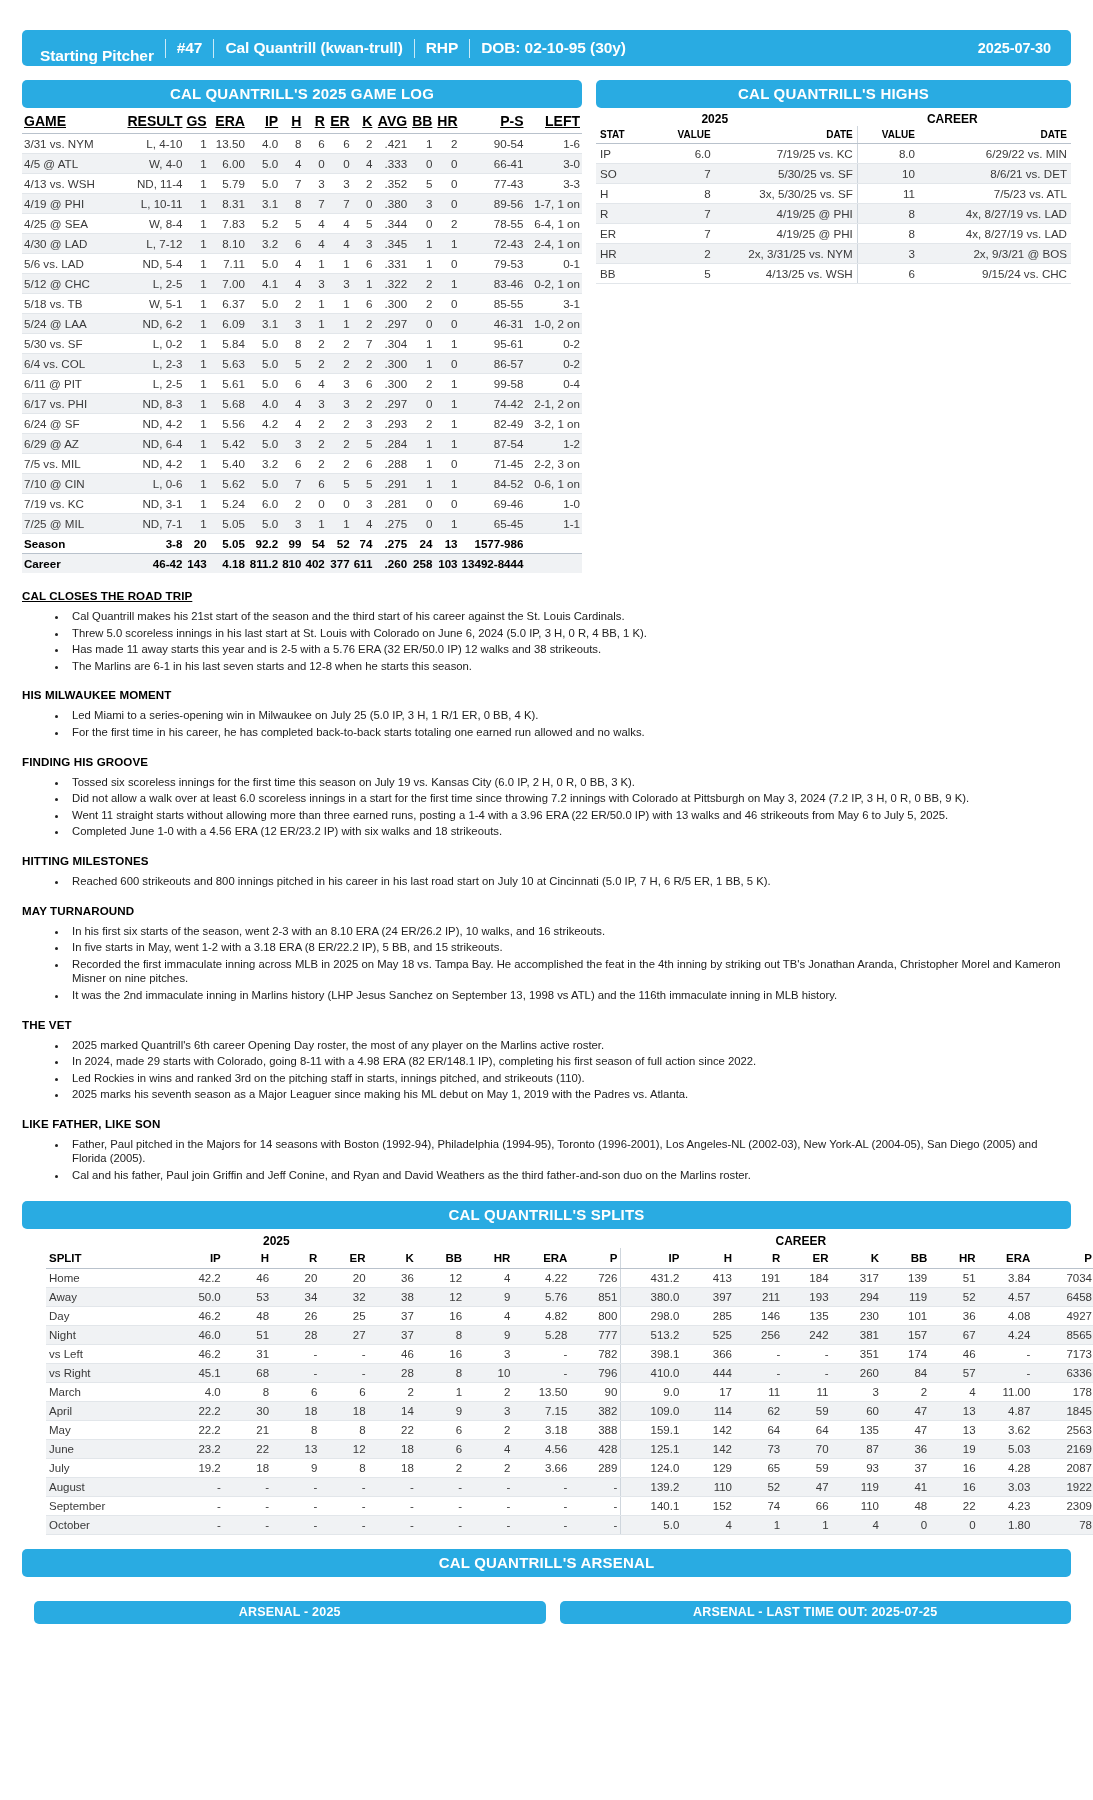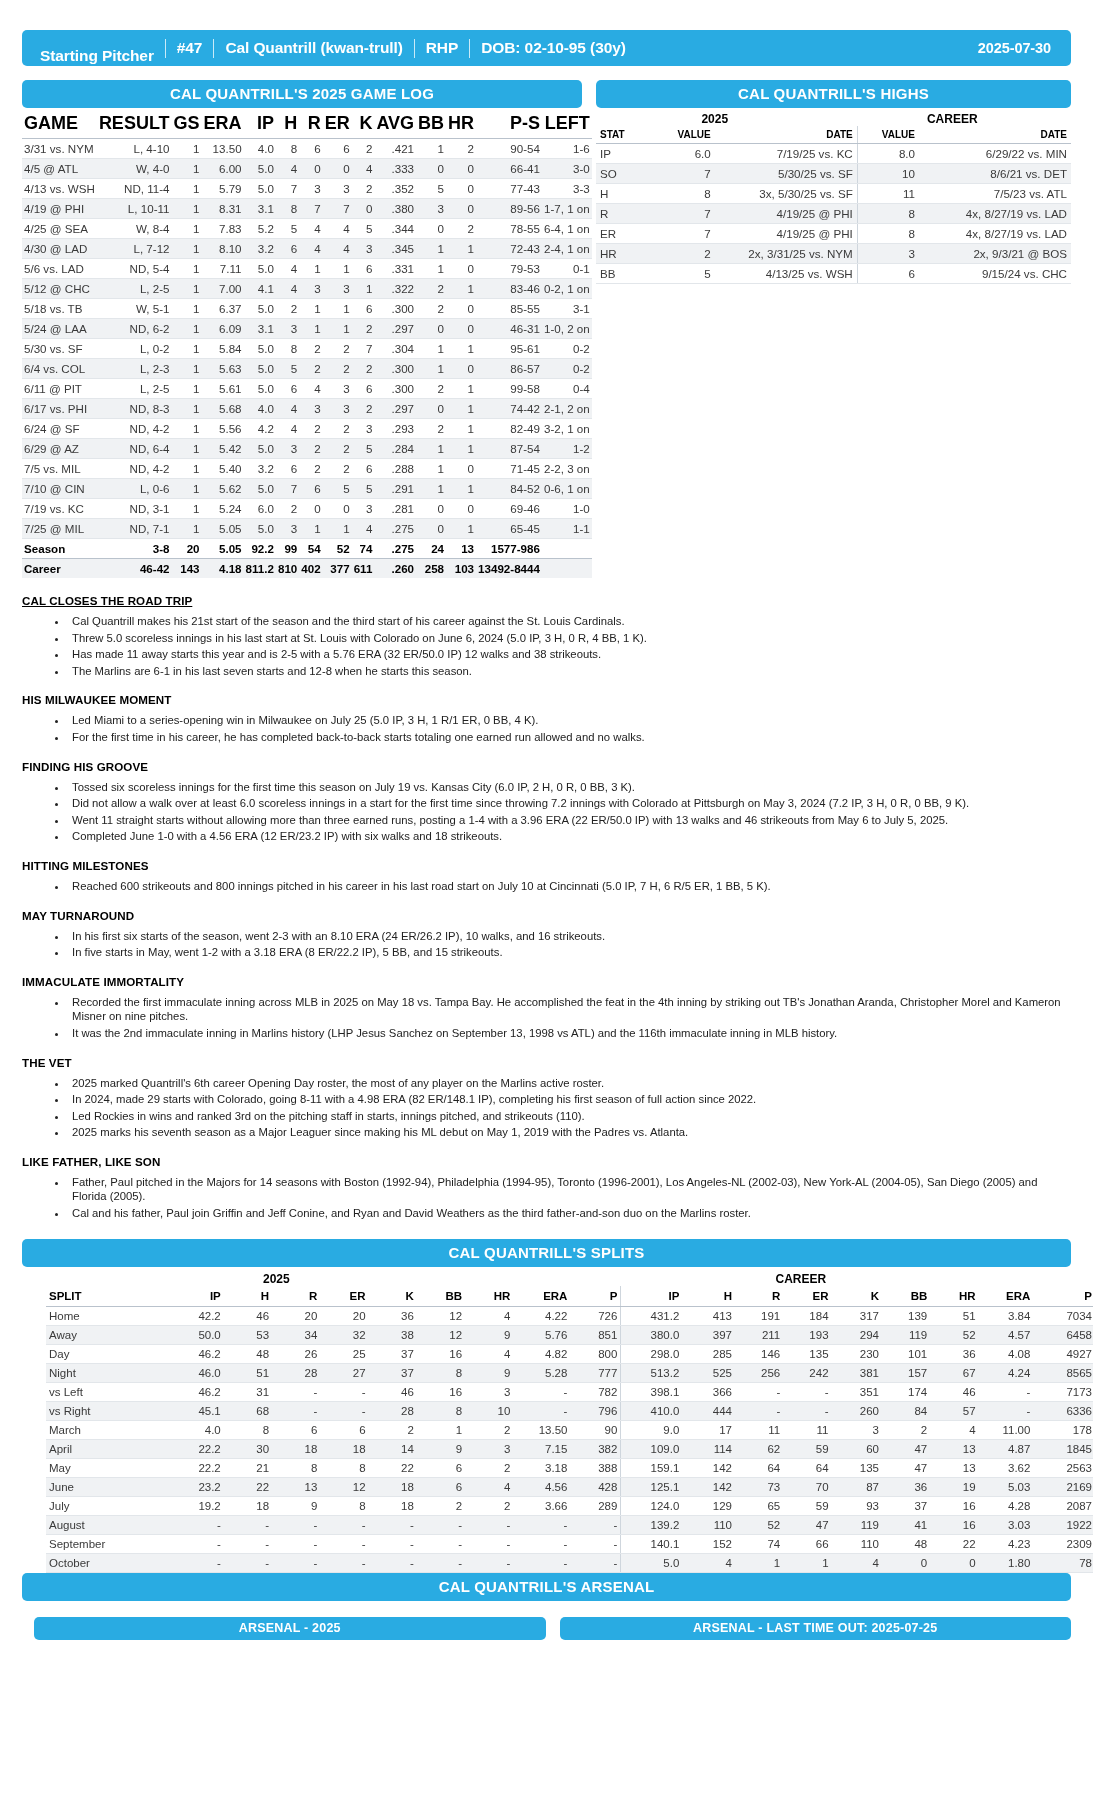--- a/index.html
+++ b/index.html
@@ -55,25 +55,26 @@
   
   table.stat {
     width: 100%;
     border-collapse: collapse;
     font-size: 11.6px;
     color: #3a3a3a;
   }
   table.stat th {
     font-weight: bold;
     color: #000;
-    font-size: 18px;
+    font-size: 14px;
     padding: 5px 2px 4px 2px;
     border-bottom: 1.5px solid #b9c2cc;
     text-align: right;
     white-space: nowrap;
+    text-decoration: underline;
   }
   table.stat td {
     padding: 3px 2px;
     text-align: right;
     white-space: nowrap;
     border-bottom: 1px solid #e2e6ea;
   }
   table.stat th.l, table.stat td.l { text-align: left; }
   table.stat tbody tr:nth-child(even) { background: #f0f2f4; }
   table.stat tr.total td {
@@ -145,22 +146,22 @@
   }
   table.splits td {
     padding: 3px 3px; text-align: right; white-space: nowrap;
     border-bottom: 1px solid #e2e6ea;
   }
   table.splits th.l, table.splits td.l { text-align: left; }
   table.splits tbody tr:nth-child(even) { background: #f0f2f4; }
   table.splits .sep { border-left: 1px solid #cfd6dd; }
 
   
-  .arsenal-title { }
-  .arsenal-row { display: flex; gap: 14px; margin-top: 16px; padding-left: 12px; }
+  .arsenal-title { margin-top: 14px; }
+  .arsenal-row { display: flex; gap: 14px; margin-top: 24px; padding-left: 12px; }
   .arsenal-row .pill { flex: 1; }
 </style>
 </head>
 <body>
 
 <div class="page">
 
   <div class="headerbar">
     <span class="seg">Starting Pitcher</span>
     <span class="divider"></span>
@@ -671,21 +672,20 @@
       </ul>
       <div class="note-head">HITTING MILESTONES</div>
       <ul class="bullets">
         <li>Reached 600 strikeouts and 800 innings pitched in his career in his last road start on July 10 at Cincinnati (5.0 IP, 7 H, 6 R/5 ER, 1 BB, 5 K).</li>
       </ul>
       <div class="note-head">MAY TURNAROUND</div>
       <ul class="bullets">
         <li>In his first six starts of the season, went 2-3 with an 8.10 ERA (24 ER/26.2 IP), 10 walks, and 16 strikeouts.</li>
         <li>In five starts in May, went 1-2 with a 3.18 ERA (8 ER/22.2 IP), 5 BB, and 15 strikeouts.</li>
       </ul>
-      <div class="note-head">IMMACULATE IMMORTALITY</div>
       <ul class="bullets">
         <li>Recorded the first immaculate inning across MLB in 2025 on May 18 vs. Tampa Bay. He accomplished the feat in the 4th inning by striking out TB's Jonathan Aranda, Christopher Morel and Kameron Misner on nine pitches.</li>
         <li>It was the 2nd immaculate inning in Marlins history (LHP Jesus Sanchez on September 13, 1998 vs ATL) and the 116th immaculate inning in MLB history.</li>
       </ul>
       <div class="note-head">THE VET</div>
       <ul class="bullets">
         <li>2025 marked Quantrill's 6th career Opening Day roster, the most of any player on the Marlins active roster.</li>
         <li>In 2024, made 29 starts with Colorado, going 8-11 with a 4.98 ERA (82 ER/148.1 IP), completing his first season of full action since 2022.</li>
         <li>Led Rockies in wins and ranked 3rd on the pitching staff in starts, innings pitched, and strikeouts (110).</li>
         <li>2025 marks his seventh season as a Major Leaguer since making his ML debut on May 1, 2019 with the Padres vs. Atlanta.</li>

